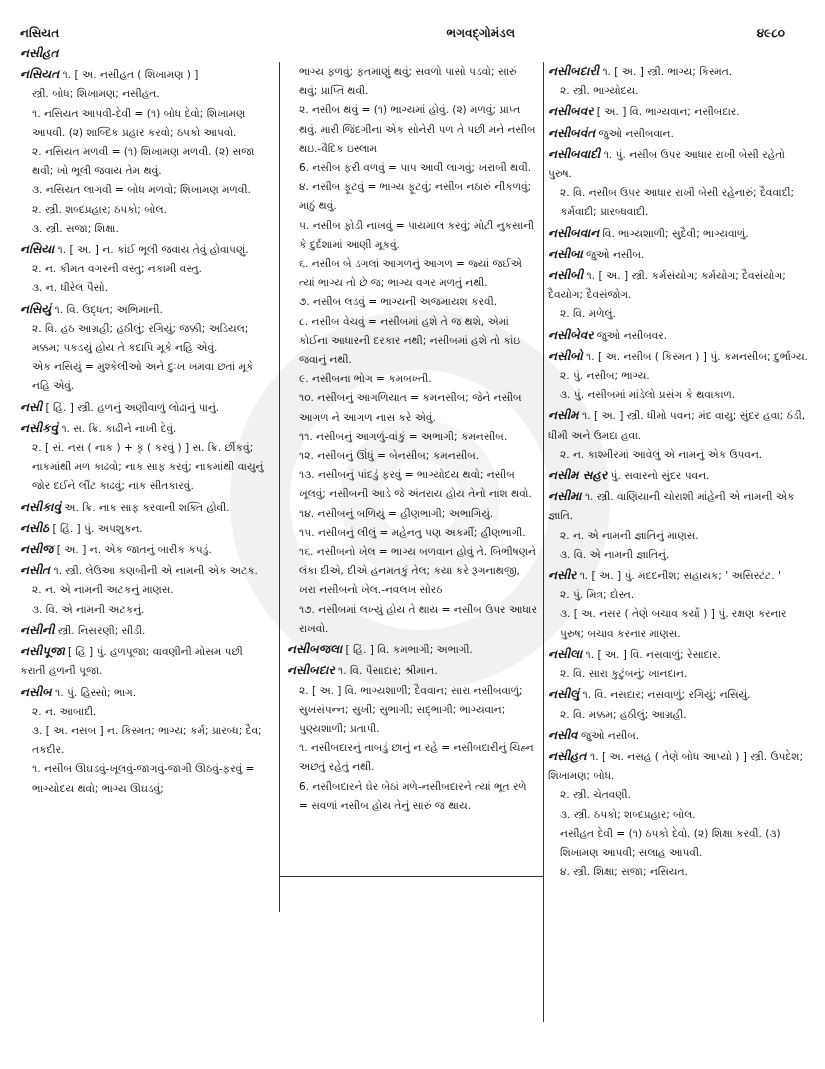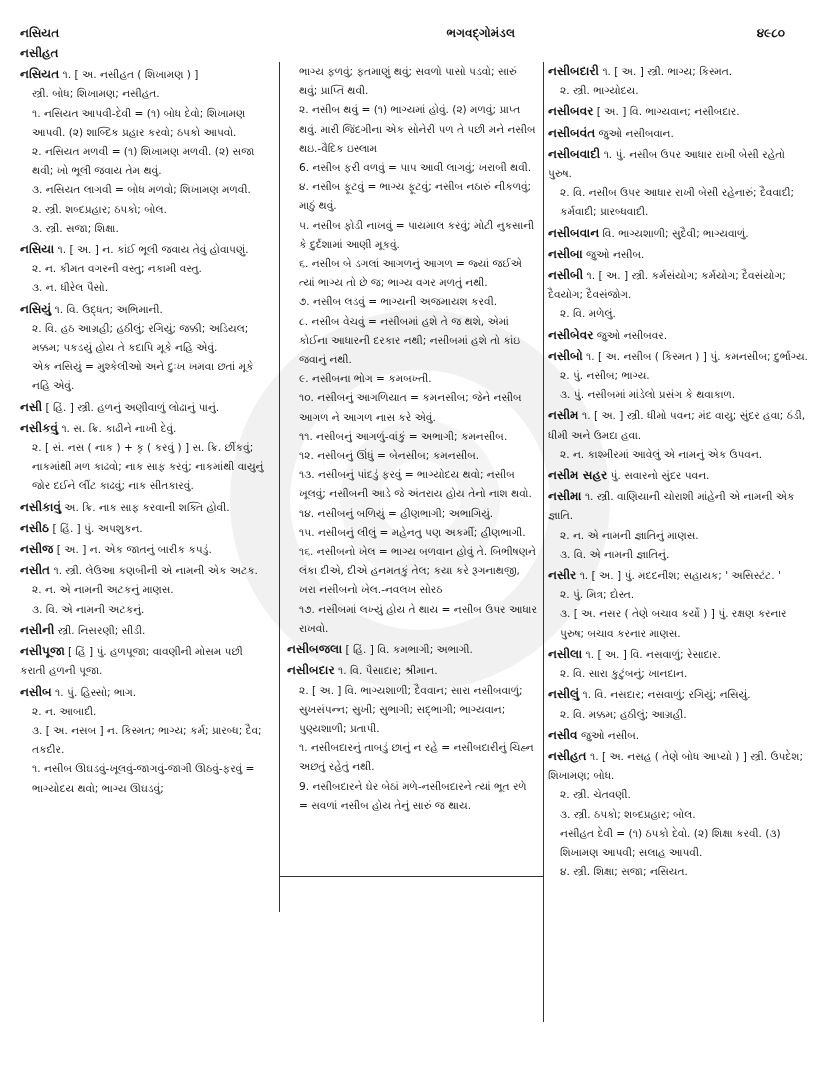--- a/index.html
+++ b/index.html
@@ -15,21 +15,21 @@
   .hdr-right { position:absolute; right:40px; top:0; font-size:12px; font-weight:bold;padding-left:33px; }
   .col { position:absolute; top:44px; z-index:2; font-size:10.6px; line-height:19.2px; }
   .col-1 { left:20px; width:248px; }
   .col-2 { left:287px; width:250px; top:62px; }
   .col-3 { left:548px; width:262px; top:62px; }
   .rule { position:absolute; width:1px; background:#333; z-index:2; }
   .rule-1 { left:279px; top:62px; height:850px; }
   .rule-2 { left:543px; top:62px; height:960px; }
   .hrule { position:absolute; left:279px; width:264px; height:1px; background:#333; top:876px; z-index:2; }
   .entry { margin:0 0 2px 0; }
-  .hw { font-weight:bold; font-size:12px; }
+  .hw { font-weight:bold; font-size:12px;font-style:italic; }
   .sub { padding-left:12px; }
   .p { margin:0; }
 </style>
 </head>
 <body>
 
 <div class="watermark"></div>
 <div class="watermark2"></div>
 
 <div class="header">
@@ -119,21 +119,21 @@
       <div class="p sub"><span>૧૬. નસીબનો ખેલ = ભાગ્ય બળવાન હોવું તે. બિભીષણને લંકા દીએ, દીએ હનમતકું તેલ; કયા કરે રૂગનાથજી, ખરા નસીબનો ખેલ.-નવલખ સોરઠ</span></div>
       <div class="p sub"><span>૧૭. નસીબમાં લખ્યું હોય તે થાય = નસીબ ઉપર આધાર રાખવો.</span></div>
     </div>
     <div class="entry">
       <div class="p"><span class="hw">નસીબજલા</span> <span>[ હિં. ] વિ. કમભાગી; અભાગી.</span></div>
     </div>
     <div class="entry">
       <div class="p"><span class="hw">નસીબદાર</span> <span>૧. વિ. પૈસાદાર; શ્રીમાન.</span></div>
       <div class="p sub"><span>૨. [ અ. ] વિ. ભાગ્યશાળી; દૈવવાન; સારા નસીબવાળું; સુખસંપન્ન; સુખી; સુભાગી; સદ્ભાગી; ભાગ્યવાન; પુણ્યશાળી; પ્રતાપી.</span></div>
       <div class="p sub"><span>૧. નસીબદારનું તાબડું છાનું ન રહે = નસીબદારીનું ચિહ્ન અછતું રહેતું નથી.</span></div>
-      <div class="p sub"><span>9. નસીબદારને ઘેર બેઠાં મળે-નસીબદારને ત્યાં ભૂત રળે = સવળાં નસીબ હોય તેનું સારું જ થાય.</span></div>
+      <div class="p sub"><span>6. નસીબદારને ઘેર બેઠાં મળે-નસીબદારને ત્યાં ભૂત રળે = સવળાં નસીબ હોય તેનું સારું જ થાય.</span></div>
     </div>
   </div>
 <div class="col col-3">
     <div class="entry">
       <div class="p"><span class="hw">નસીબદારી</span> <span>૧. [ અ. ] સ્ત્રી. ભાગ્ય; કિસ્મત.</span></div>
       <div class="p sub"><span>૨. સ્ત્રી. ભાગ્યોદય.</span></div>
     </div>
     <div class="entry">
       <div class="p"><span class="hw">નસીબવર</span> <span>[ અ. ] વિ. ભાગ્યવાન; નસીબદાર.</span></div>
     </div>

